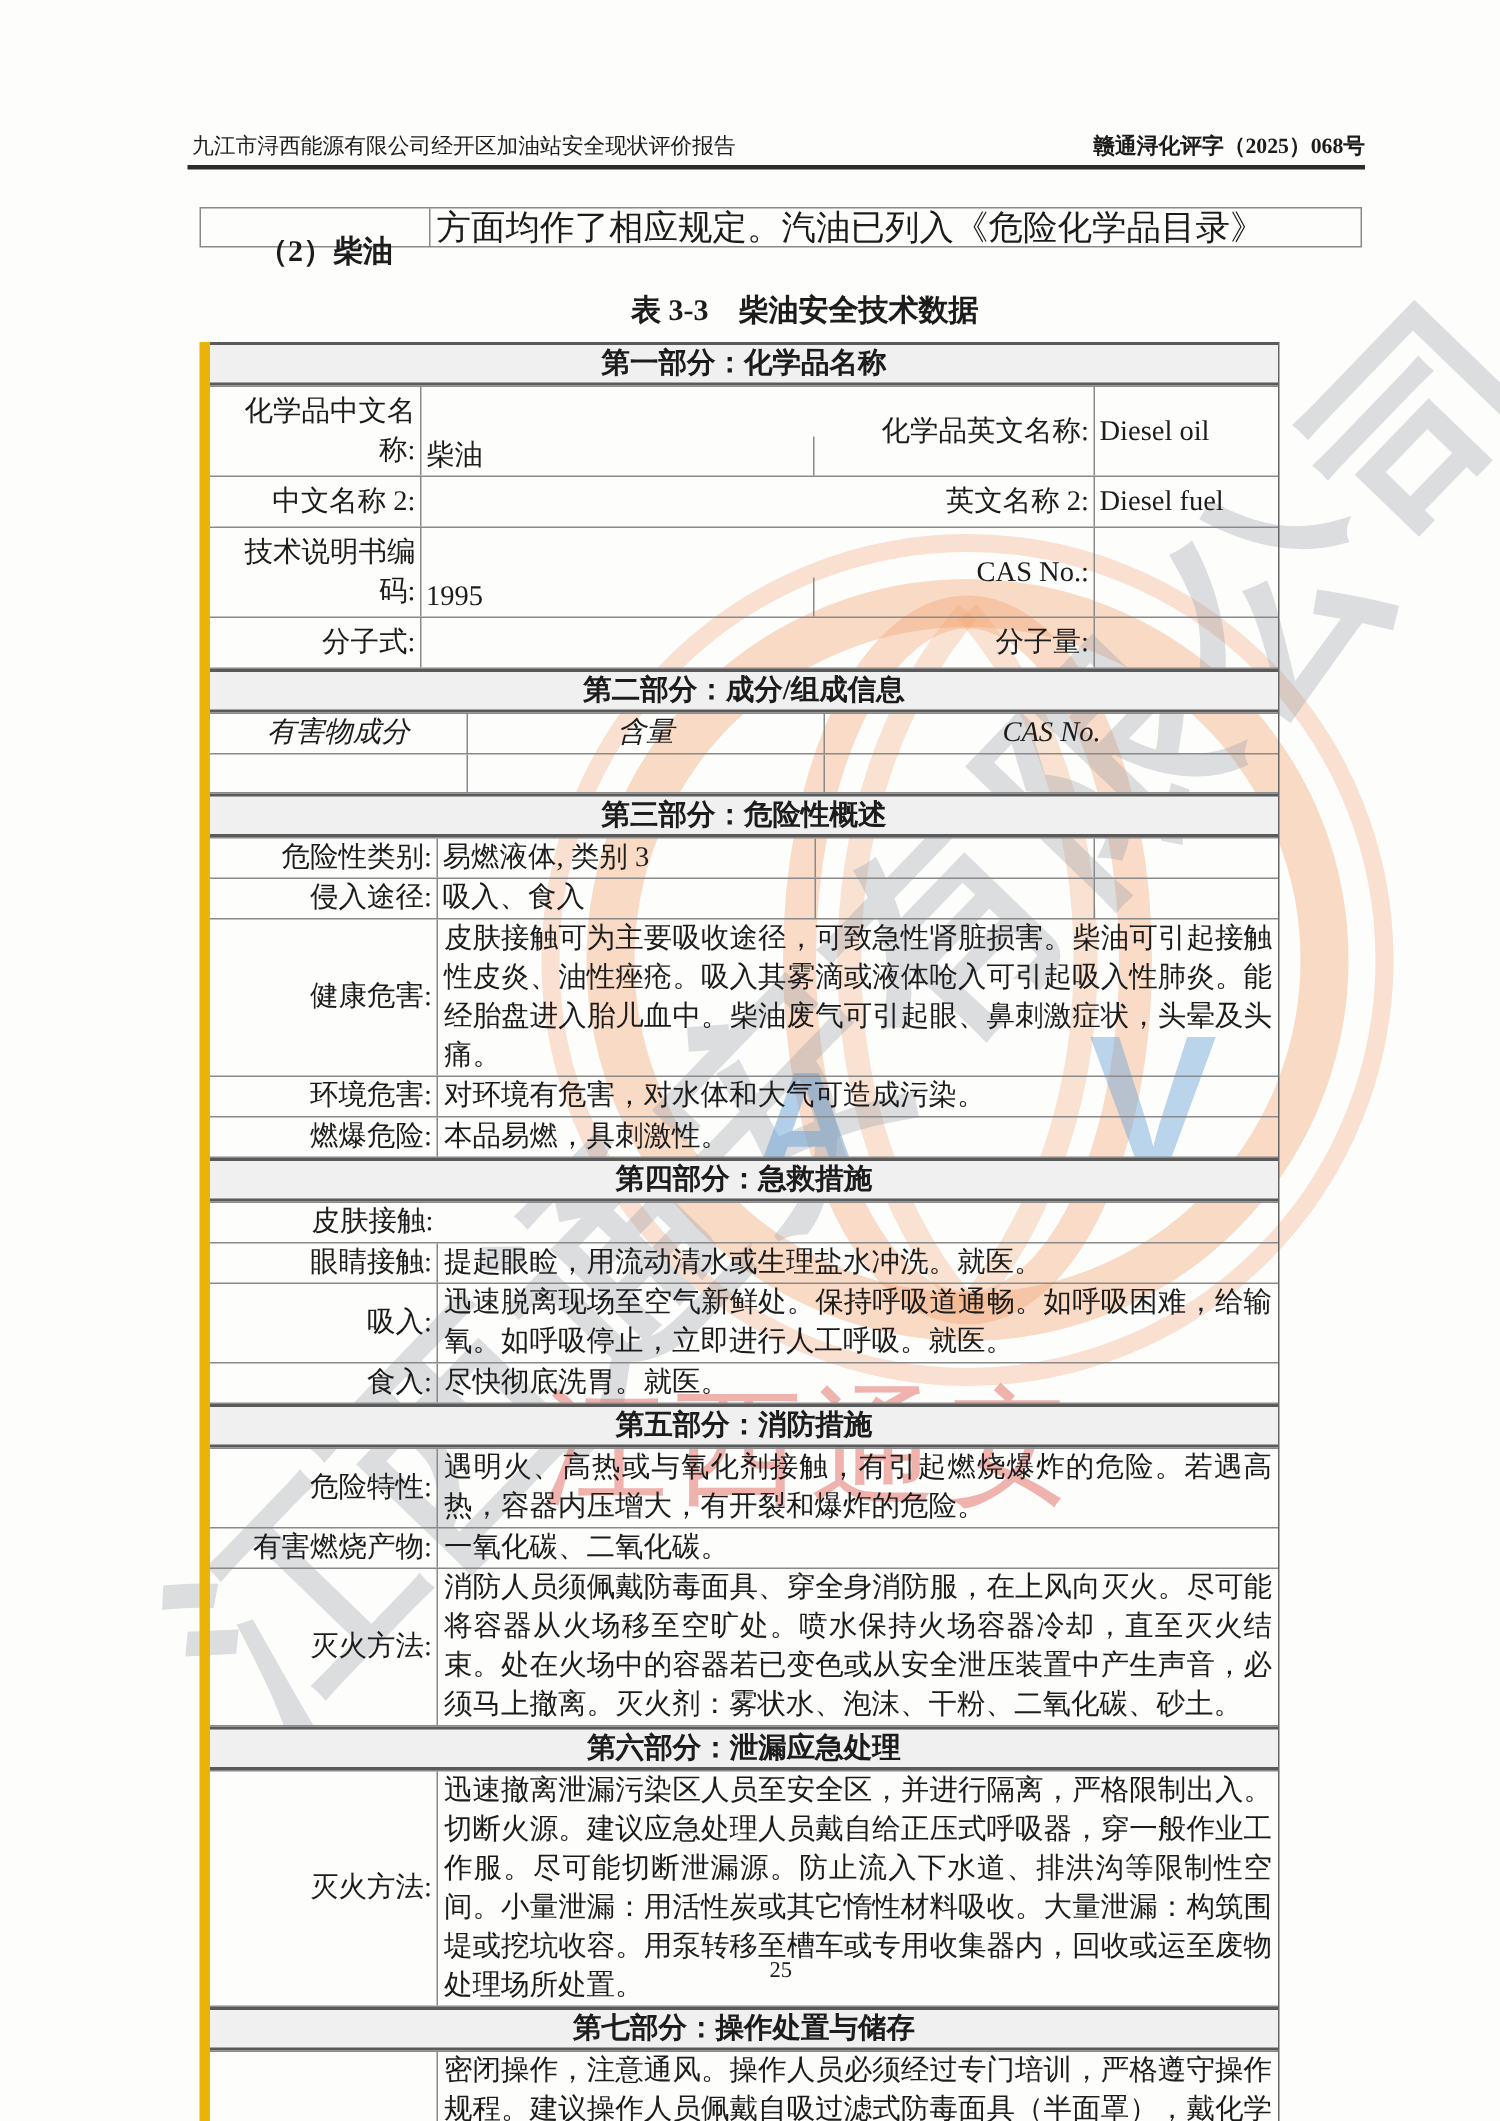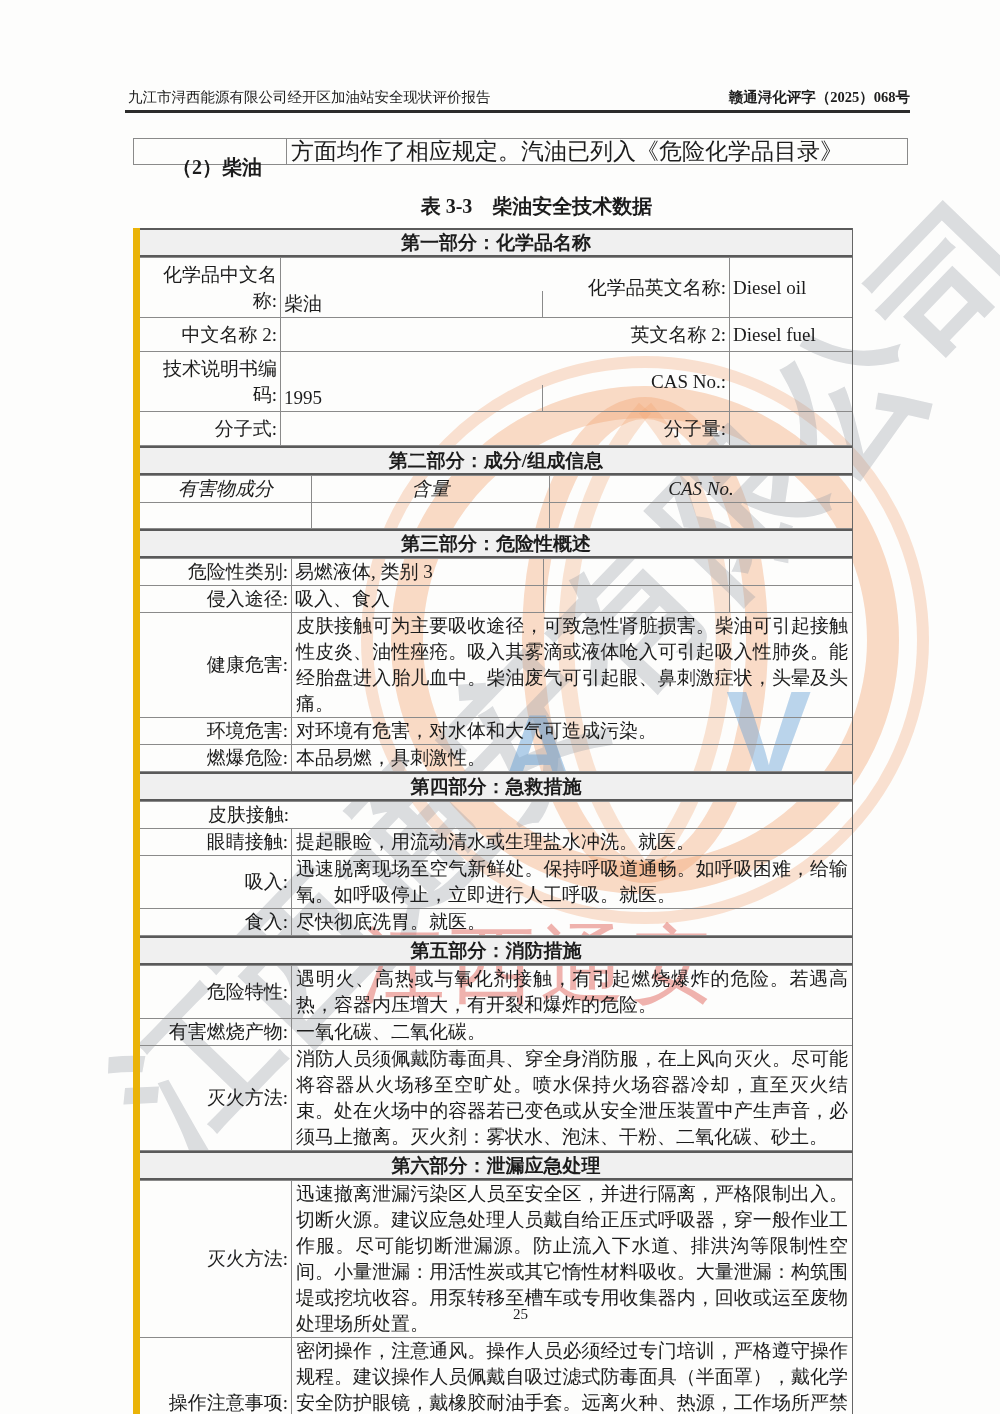--- a/index.html
+++ b/index.html
@@ -212,20 +212,23 @@
 
     <div class="trow">
       <div class="tc sechead w-v">第六部分：泄漏应急处理</div>
     </div>
     <div class="trow">
       <div class="tc lbl w-l">灭火方法:</div>
       <div class="tc txt w-v">迅速撤离泄漏污染区人员至安全区，并进行隔离，严格限制出入。切断火源。建议应急处理人员戴自给正压式呼吸器，穿一般作业工作服。尽可能切断泄漏源。防止流入下水道、排洪沟等限制性空间。小量泄漏：用活性炭或其它惰性材料吸收。大量泄漏：构筑围堤或挖坑收容。用泵转移至槽车或专用收集器内，回收或运至废物处理场所处置。</div>
     </div>
 
     <div class="trow">
+      <div class="tc sechead w-v">第七部分：操作处置与储存</div>
+    </div>
+    <div class="trow">
       <div class="tc lbl w-l">操作注意事项:</div>
       <div class="tc txt w-v">密闭操作，注意通风。操作人员必须经过专门培训，严格遵守操作规程。建议操作人员佩戴自吸过滤式防毒面具（半面罩），戴化学安全防护眼镜，戴橡胶耐油手套。远离火种、热源，工作场所严禁吸烟。使用防爆型的通风系统和设备。防止蒸气泄漏到工作场所空气中。避免与氧化剂、卤素接触。充装要控制流速，防</div>
     </div>
 
   </div>
 
   <div class="pageno">25</div>
 
 </div>
 

